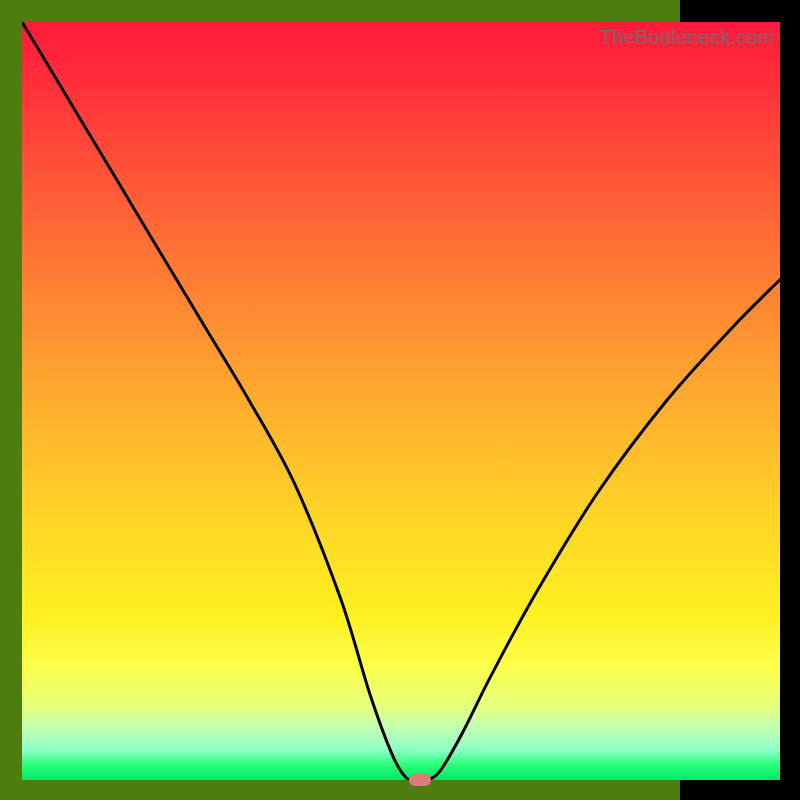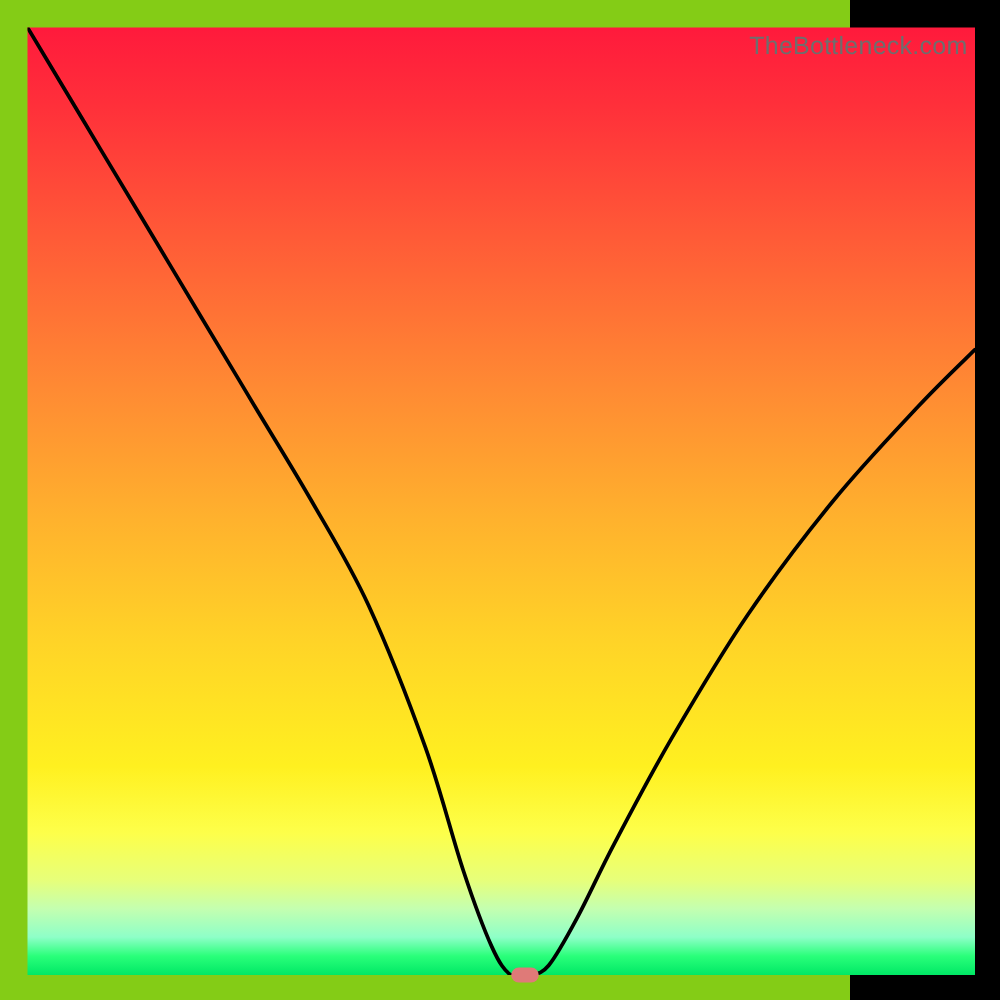--- a/index.html
+++ b/index.html
@@ -8,21 +8,21 @@
     width: 800px;
     height: 800px;
     background: #000;
     font-family: Arial, Helvetica, sans-serif;
     overflow: hidden;
   }
   .frame {
     position: relative;
     width: 680px;
     height: 800px;
-    background: #84cc16;
+    background: #4d7c0f;
   }
   .plot {
     position: absolute;
     left: 22px;
     top: 22px;
     width: 758px;
     height: 758px;
     
     background: linear-gradient(
       to bottom,

